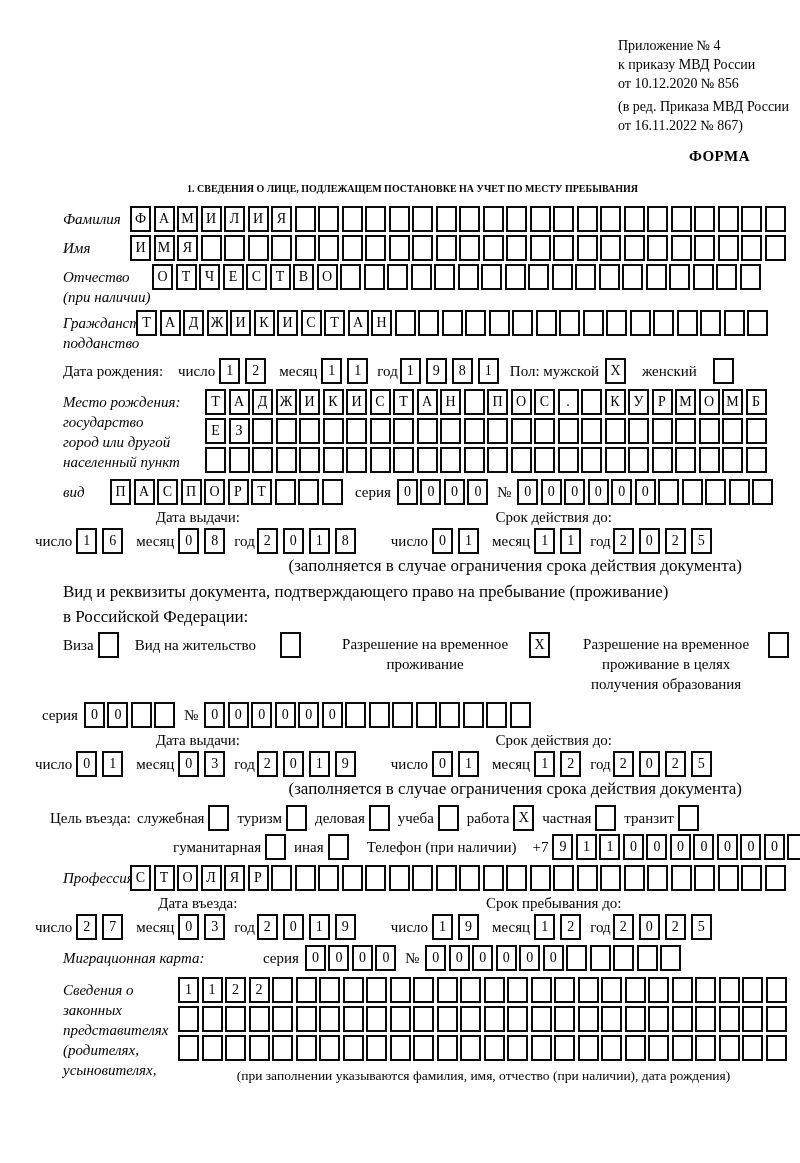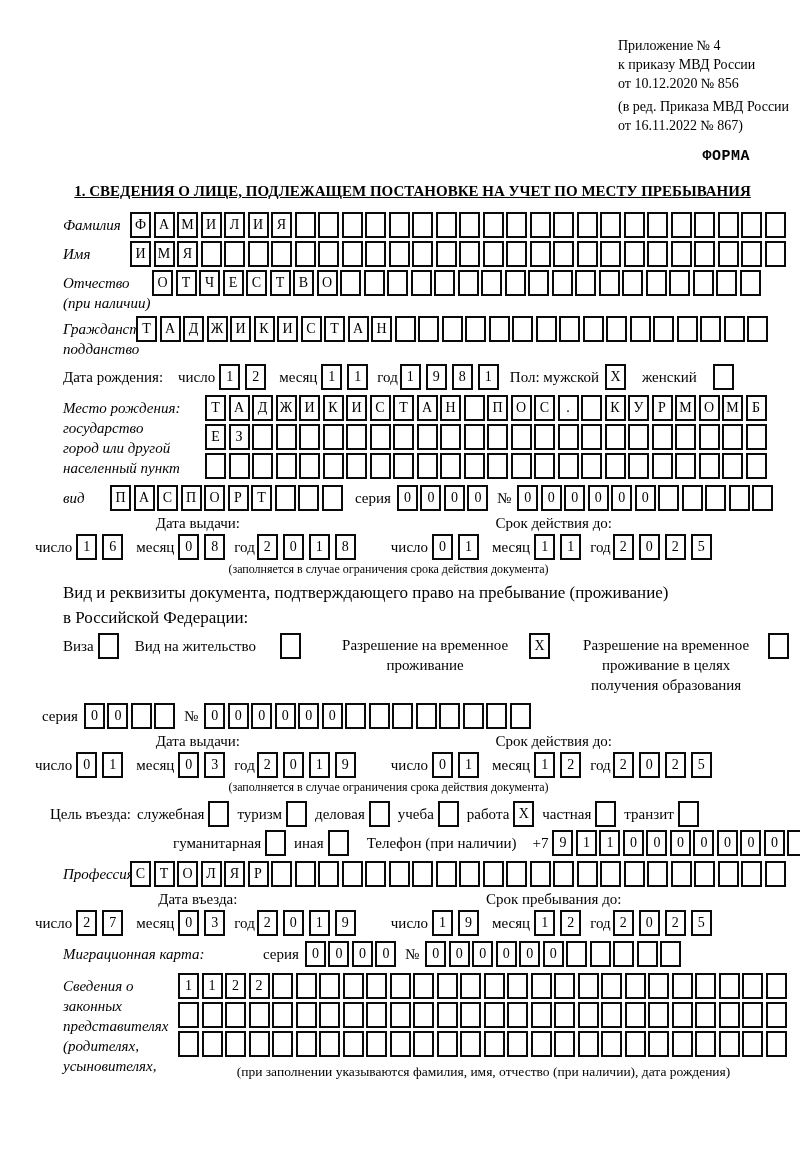--- a/index.html
+++ b/index.html
@@ -3,43 +3,43 @@
 <meta charset="utf-8">
 <style>
   html,body{margin:0;padding:0;background:#fff;}
   .page{
     position:relative;width:800px;height:1163px;overflow:hidden;background:#fff;
     font-family:"Liberation Serif","DejaVu Serif",serif;color:#000;
     box-sizing:border-box;padding:36px 10px 0 35px;
   }
   .annex{margin-left:583px;font-size:14px;line-height:19px;}
   .annex-note{margin-left:583px;font-size:14px;line-height:19px;margin-top:4px;}
-  .forma{text-align:right;padding-right:40px;font-weight:bold;font-size:15px;margin-top:13px;letter-spacing:.5px;font-family:Liberation Mono, monospace;}
+  .forma{text-align:right;padding-right:40px;font-weight:bold;font-size:15px;margin-top:13px;letter-spacing:.5px;}
   .title{text-align:center;font-weight:bold;font-size:15.5px;line-height:21px;margin-top:12px;}
   .uline{display:inline-block;width:55px;border-bottom:2.5px solid #3a3a3a;height:14px;margin-left:10px;}
-  .sec{font-weight:bold;font-size:15px;margin-top:18px;text-align:center;white-space:nowrap;text-decoration:underline;}
+  .sec{font-weight:bold;font-size:10px;margin-top:18px;text-align:center;white-space:nowrap;}
   .row{display:flex;align-items:flex-start;margin-top:3px;flex-wrap:nowrap;}
   .cells{display:flex;flex-wrap:nowrap;}
   .cell{box-sizing:border-box;flex:none;width:21px;height:26px;border:2px solid #0a0a0a;
         margin-right:2.5px;display:inline-flex;align-items:center;justify-content:center;
         font-size:14px;line-height:1;background:#fff;}
   .dgc .cell{margin-right:5px;}
   .chk{box-sizing:border-box;flex:none;width:21px;height:26px;border:2px solid #0a0a0a;
        display:inline-flex;align-items:center;justify-content:center;font-size:14px;margin:0 10px 0 6px;background:#fff;}
   .lblcol{flex:none;font-size:15px;line-height:20px;padding-top:3px;font-style:italic;}
   .il{font-size:15px;line-height:26px;white-space:nowrap;}
   .opt{flex:none;font-size:15px;line-height:20px;text-align:center;margin-top:2px;}
   .colcells > .cells{margin-bottom:3px;}
   .center-bold{text-align:center;font-weight:bold;font-size:14.5px;margin-top:4px;}
   .plain{font-size:17px;line-height:20px;}
   .dgrow{display:flex;align-items:flex-start;margin-top:4px;}
   .dg{display:flex;flex-direction:column;}
   .dg-title{font-size:15px;text-align:center;margin-bottom:2px;}
   .dg-cells{display:flex;align-items:flex-start;}
-  .dg-note{font-size:12px;text-align:center;padding-right:48px;margin-top:2px;}
+  .dg-note{font-size:17px;text-align:right;padding-right:48px;margin-top:2px;}
   .sved-note{font-size:13.5px;text-align:center;margin-top:7px;}
   .w47{width:47px;}.w67{width:67px;}.w73{width:73px;}.w89{width:89px;}
   .w105{width:105px;}.w115{width:115px;}.w142{width:142px;}.w160{width:160px;}
   .opt-w1{width:200px;}.opt-w2{width:196px;}.ml4{margin-left:4px;}.ml6{margin-left:6px;}.ml7{margin-left:7px;}
   .ml8{margin-left:8px;}.ml10{margin-left:10px;}.ml14{margin-left:14px;}.ml15{margin-left:15px;}
   .ml16{margin-left:16px;}.ml24{margin-left:24px;}.ml28{margin-left:28px;}
   .ml30{margin-left:30px;}.ml40{margin-left:40px;}.ml138{margin-left:138px;}
   .mr4{margin-right:4px;}.mr6{margin-right:6px;}.mr2{margin-right:2px;}
   .mt5{margin-top:5px;}.mt6{margin-top:6px;}.mt8{margin-top:8px;}.mt12{margin-top:12px;}
   .chk.tight{margin:0 8px 0 4px;}

